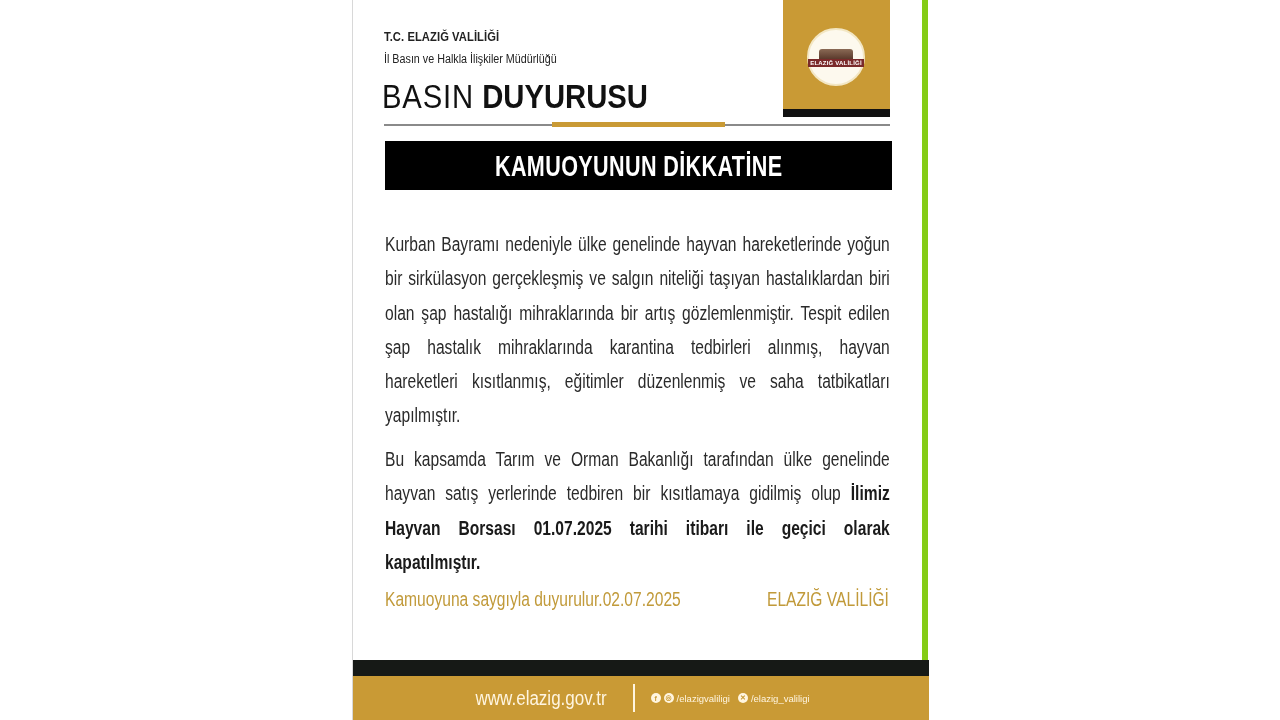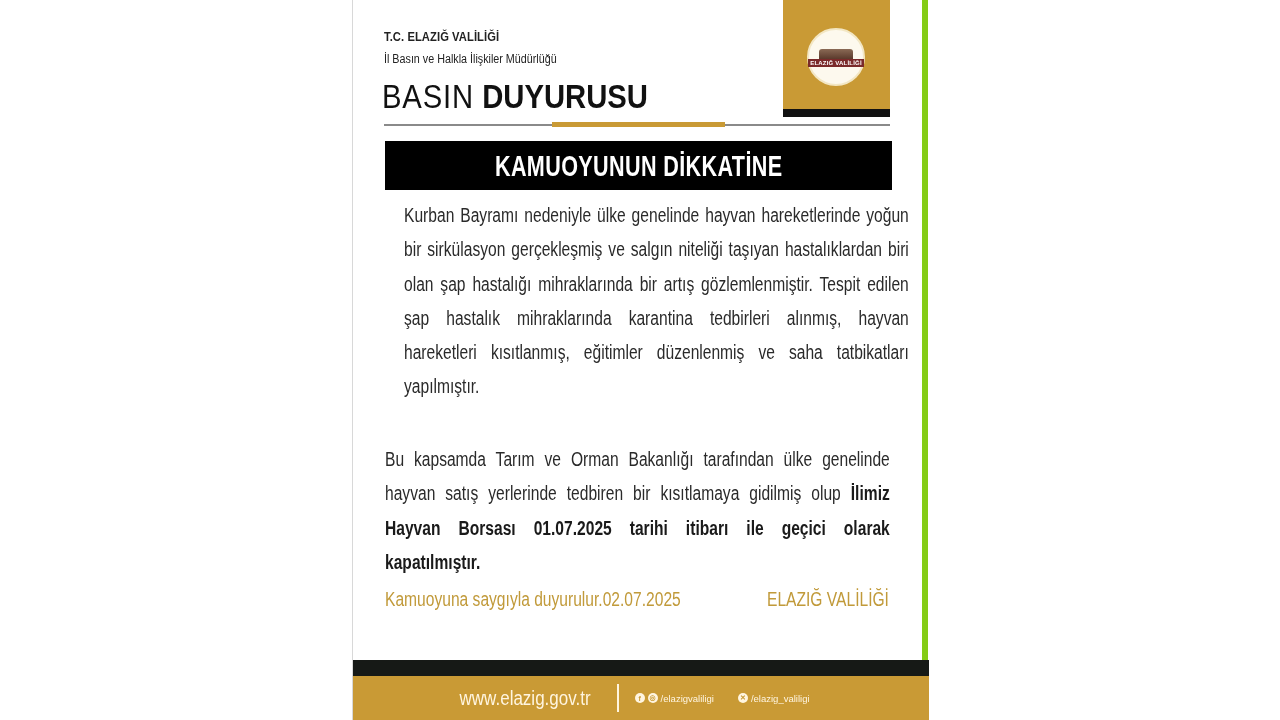--- a/index.html
+++ b/index.html
@@ -33,35 +33,35 @@
   .banner {
     position: absolute; left: 32px; top: 141px; width: 507px; height: 49px; background: #000;
     display: flex; align-items: center; justify-content: center;
   }
   .banner span { color: #fff; font-weight: bold; font-size: 30px; transform: scaleX(0.72); display: inline-block; white-space: nowrap; letter-spacing: 0.5px; }
   .para {
     position: absolute; left: 32px; width: 505px; font-size: 19.5px; line-height: 34.3px; color: #2a2a2a;
     text-align: justify; text-align-last: left;
   }
   .para .inner { display: block; transform: scaleX(0.8); transform-origin: left top; width: 631px; }
-  .p1 { top: 198px; margin-left: 19px; }
+  .p1 { top: 227px; }
   .p2 { top: 442px; }
   .para b { font-weight: bold; color: #1a1a1a; }
   .closing { position: absolute; left: 32px; top: 588px; font-size: 19.5px; color: #c19a3a; transform: scaleX(0.8); transform-origin: left; white-space: nowrap; }
   .signature { position: absolute; left: 414px; top: 588px; font-size: 19.5px; color: #c19a3a; transform: scaleX(0.8); transform-origin: left; white-space: nowrap; }
   .footer-black { position: absolute; left: 0; top: 660px; width: 576px; height: 16px; background: #161916; }
   .footer-gold {
     position: absolute; left: 0; top: 676px; width: 576px; height: 44px; background: #c99a35;
     display: flex; align-items: center; justify-content: center; gap: 4px;
   }
   .website { color: #fff5e0; font-size: 20px; transform: scaleX(0.85); display: inline-block; margin-right: 4px; }
   .sep { width: 2px; height: 28px; background: #fff5e0; margin: 0 12px 0 6px; }
   .social { display: flex; align-items: center; color: #fff5e0; font-size: 9.5px; }
   .sicon { width: 10px; height: 10px; border-radius: 50%; background: #fff5e0; color: #c99a35; font-size: 7px; font-weight: bold; display: inline-flex; align-items: center; justify-content: center; margin-right: 3px; }
-  .handle { margin-right: 24px; }
+  .handle { margin-right: 8px; }
 </style>
 </head>
 <body>
 
 <div class="card">
   <div class="org">T.C. ELAZIĞ VALİLİĞİ</div>
   <div class="dept">İl Basın ve Halkla İlişkiler Müdürlüğü</div>
   <div class="title">
     <span class="light">BASIN</span>
     <span class="bold">DUYURUSU</span>

